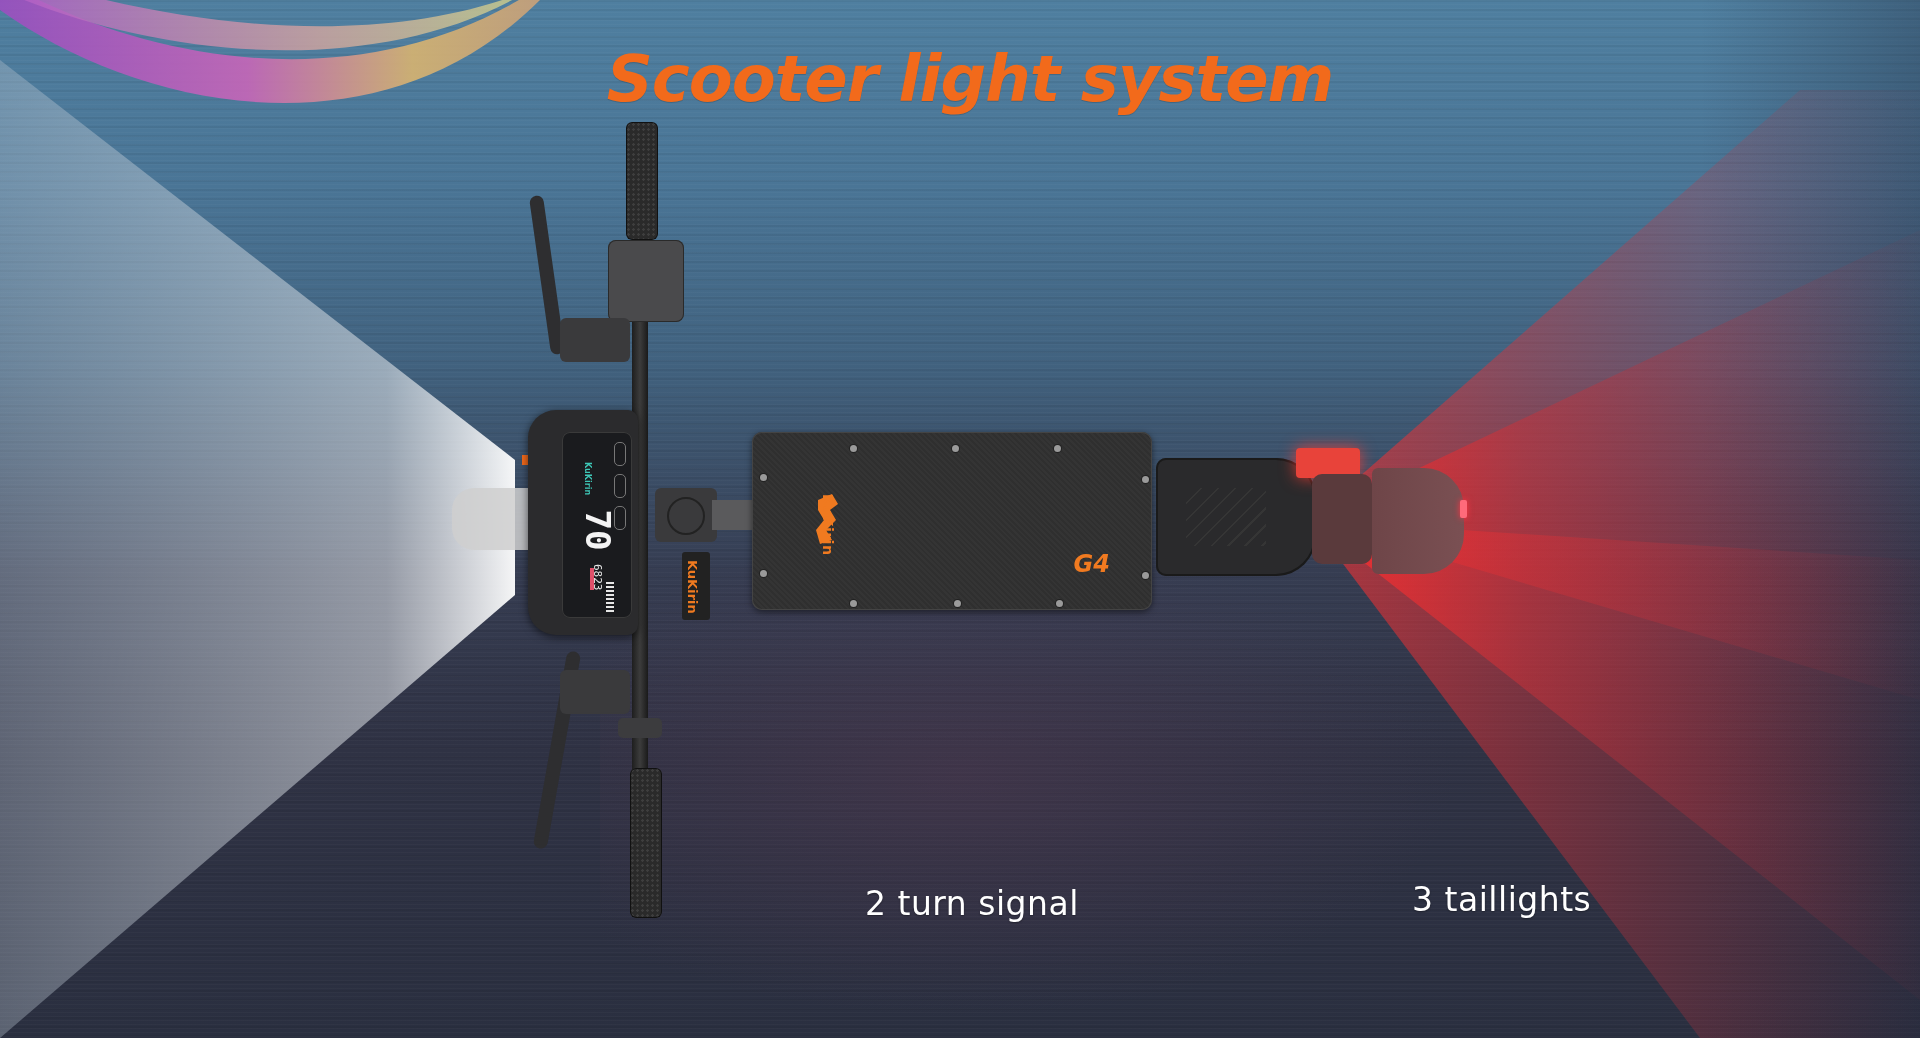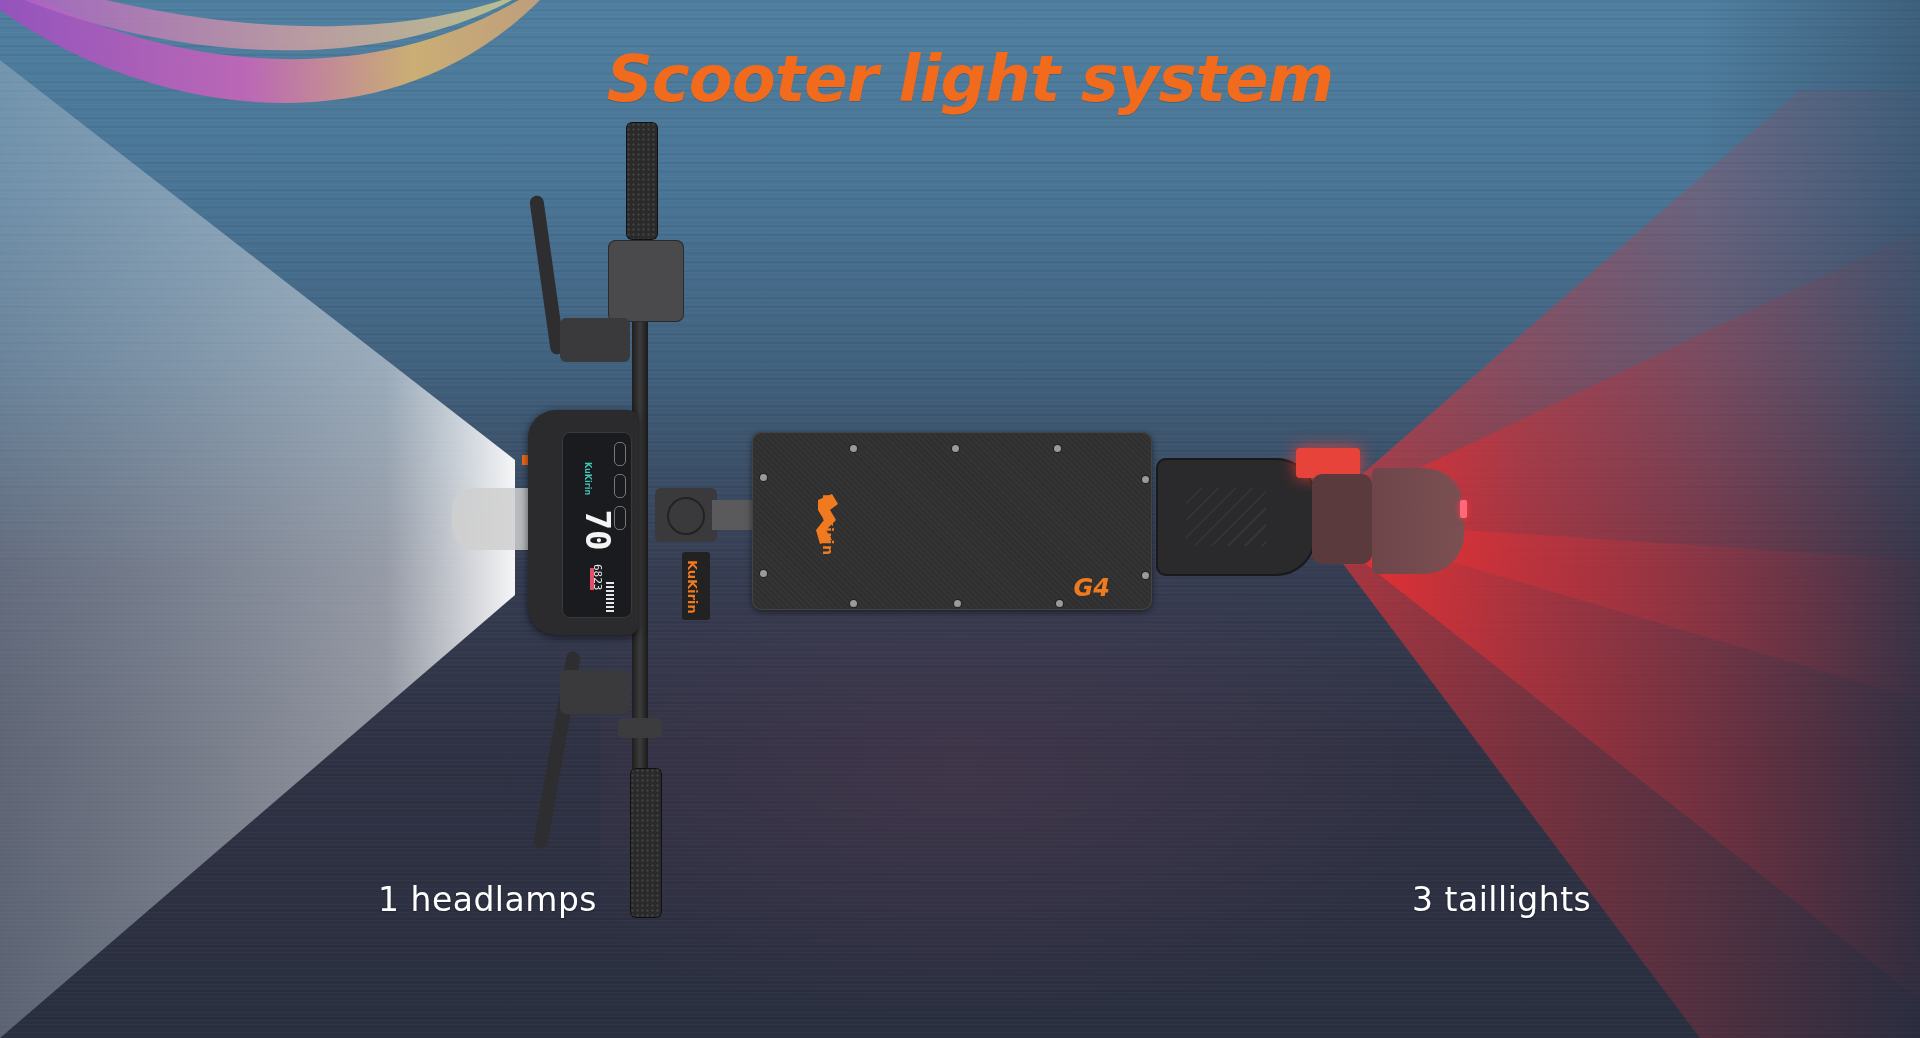--- a/index.html
+++ b/index.html
@@ -49,21 +49,21 @@
   }
   .screw { position:absolute; width:7px; height:7px; border-radius:50%; background:#9a9a9a; box-shadow:0 0 0 1px #222; }
   .deck-logo {
     position:absolute; left:60px; top:58px; width:40px; height:60px;
   }
   .deck-brand {
     position:absolute; left:84px; top:62px; color:#f07a20; font-weight:bold; font-size:14px;
     transform:rotate(90deg); transform-origin:left top; white-space:nowrap; letter-spacing:0.5px;
   }
   .deck-model {
-    position:absolute; right:42px; bottom:8px; color:#f07a20; font-weight:bold; font-style:italic; font-size:24px;
+    position:absolute; right:42px; bottom:32px; color:#f07a20; font-weight:bold; font-style:italic; font-size:24px;
   }
   .dash {
     position:absolute; left:528px; top:410px; width:110px; height:225px;
     background:#2b2b2d; border-radius:28px 10px 10px 28px;
     box-shadow:0 2px 8px rgba(0,0,0,0.6);
   }
   .dash-screen {
     position:absolute; left:34px; top:22px; width:70px; height:186px;
     background:#1a1b1e; border-radius:8px; box-shadow:inset 0 0 0 1px #3a3a3a;
   }
@@ -233,15 +233,15 @@
       <span class="deck-model">G4</span>
     </div>
 
     <div class="rear-fender"></div>
     <div class="red-block"></div>
     <div class="rear-wheel"></div>
     <div class="rear-hub"></div>
     <div class="tail-led"></div>
   </div>
 
-  <div class="label label-head">1 headlamps</div>
+  <div class="label label-turn">2 turn signal</div>
   <div class="label label-tail">3 taillights</div>
 </div>
 
 </body></html>

